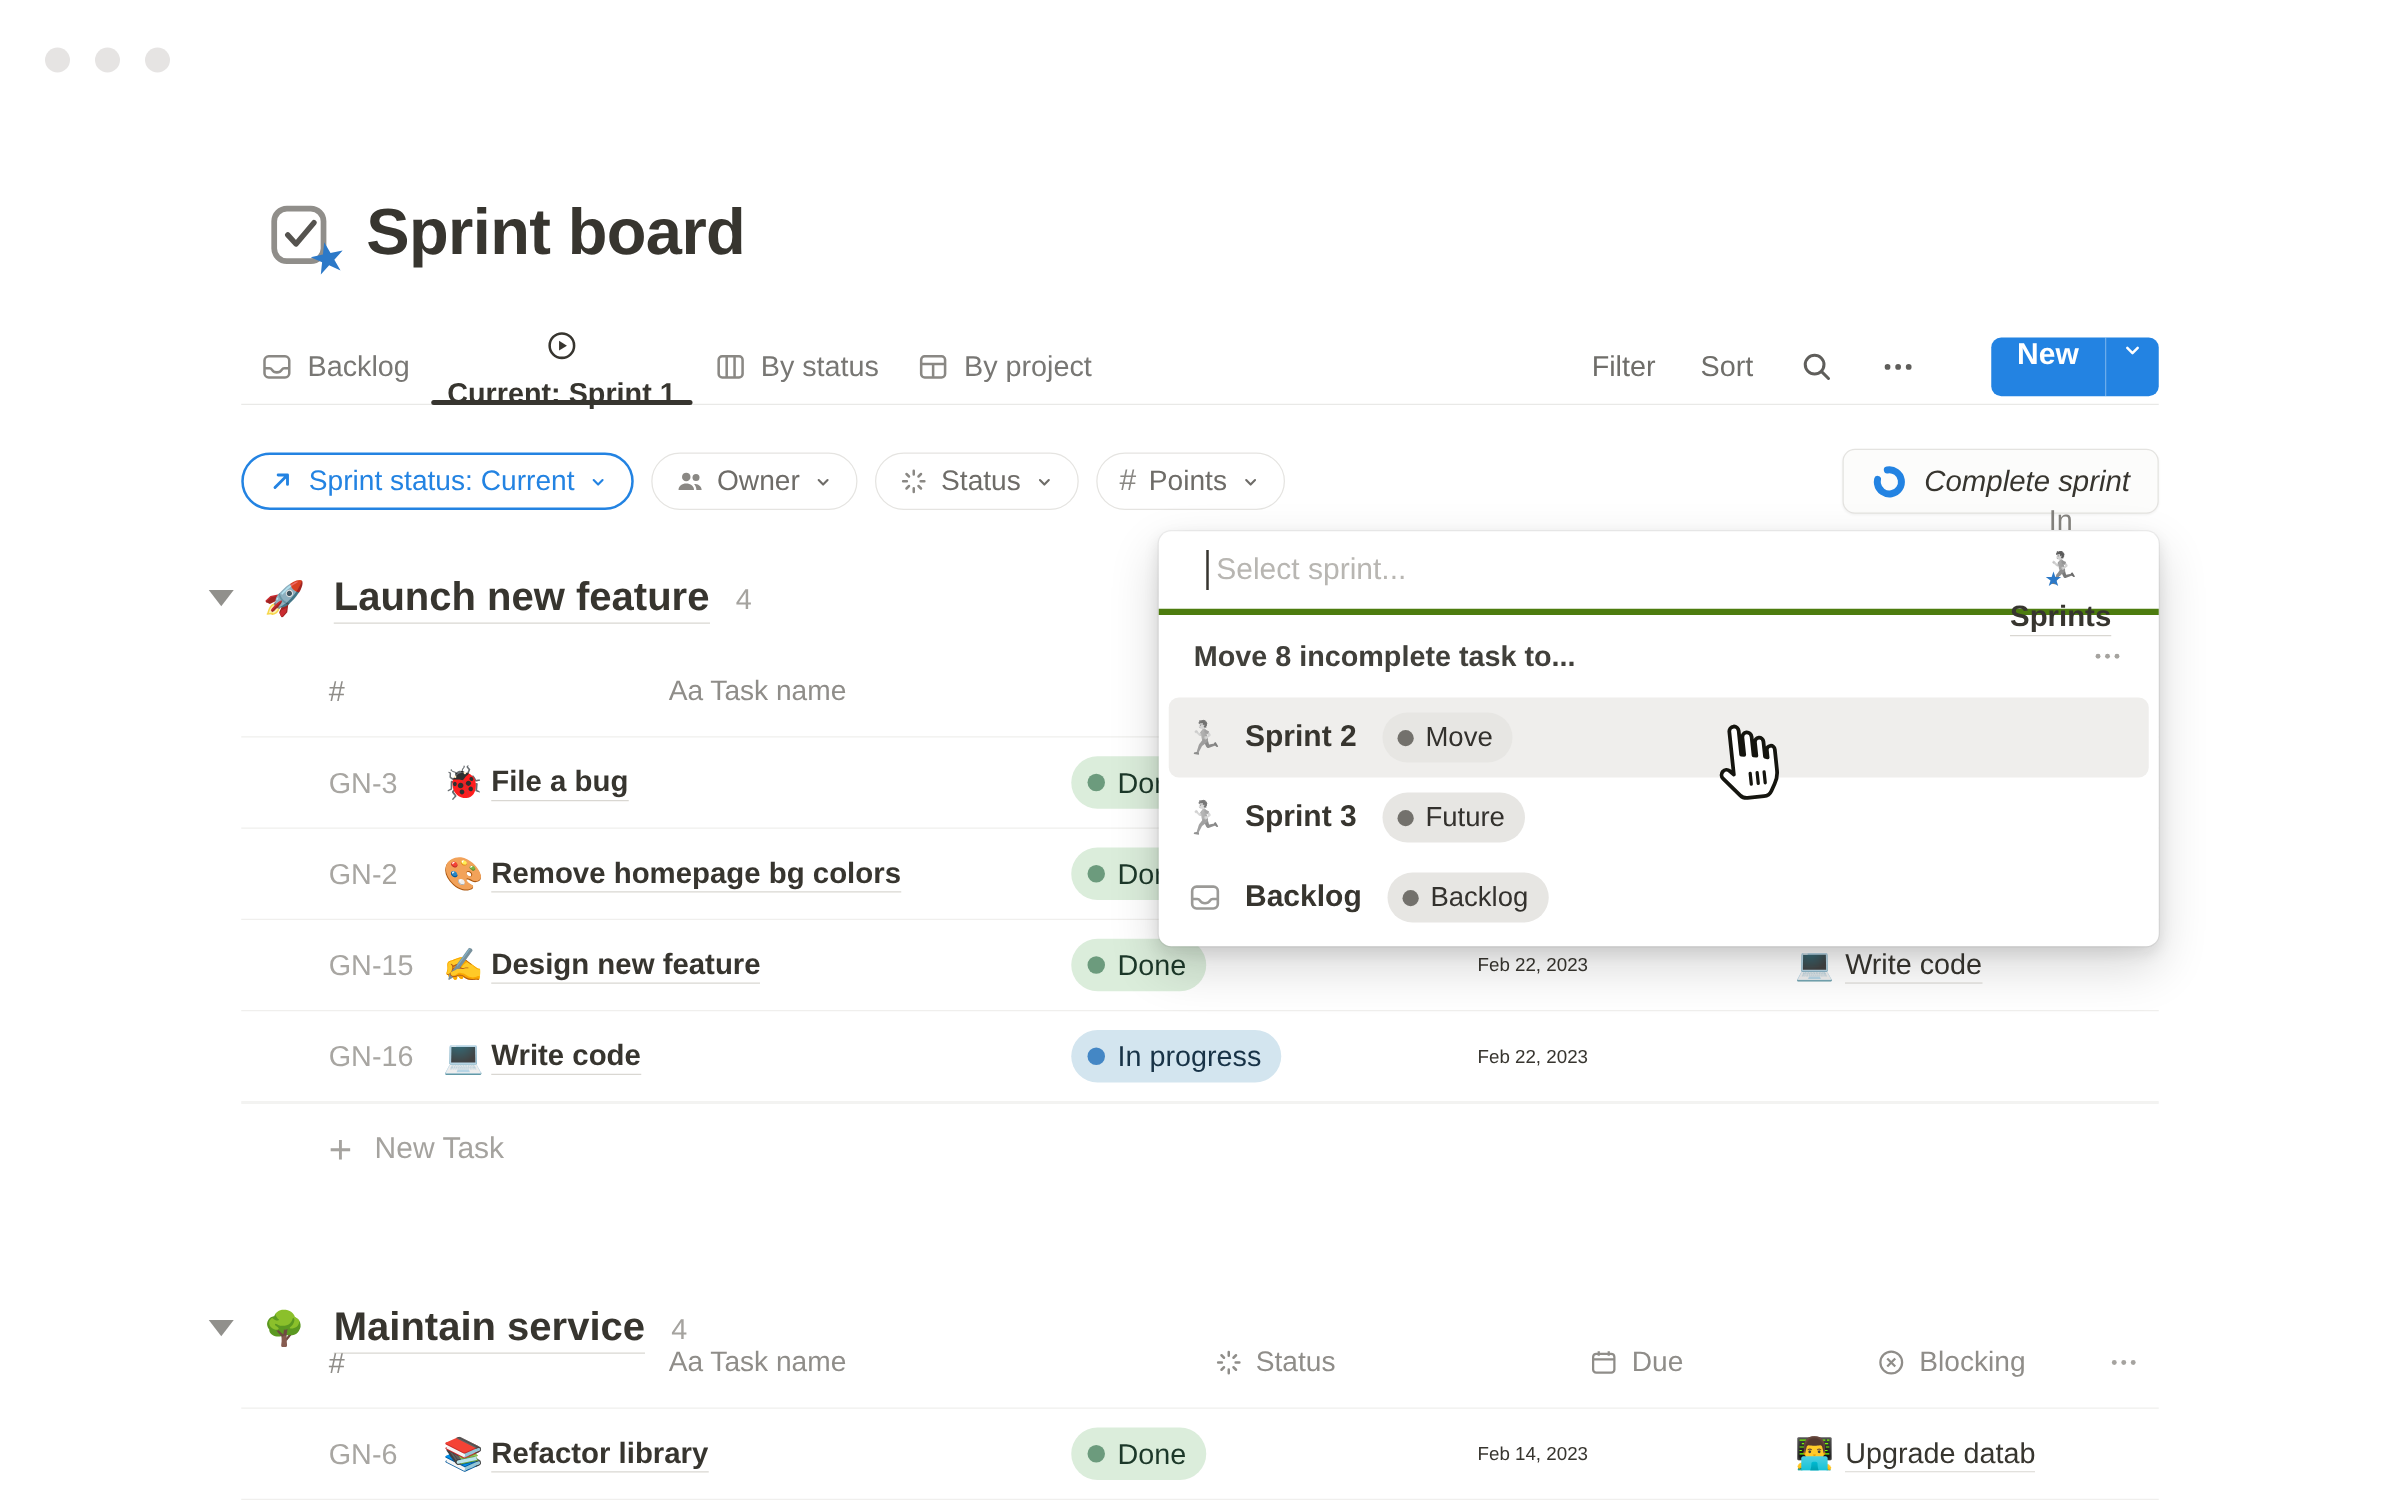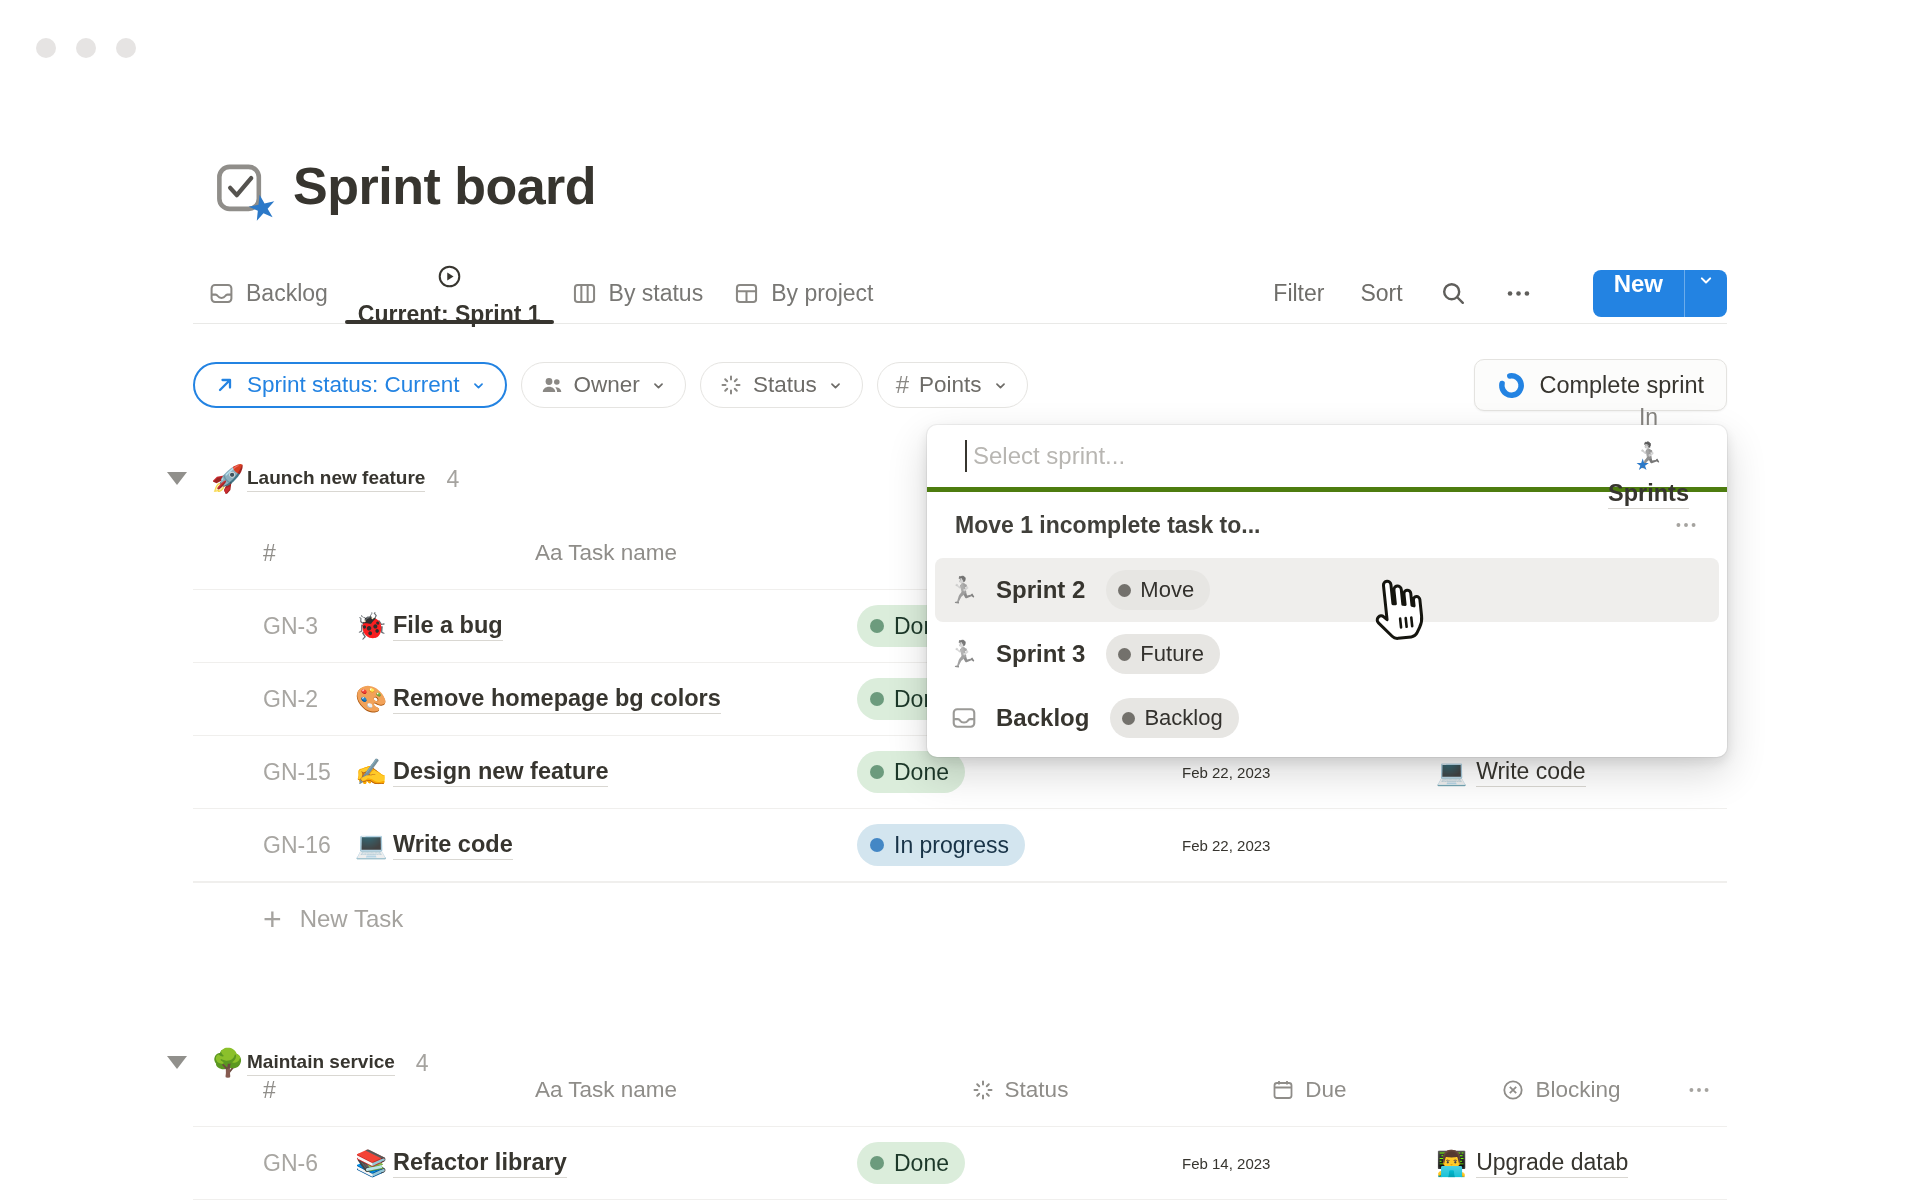--- a/index.html
+++ b/index.html
@@ -45,29 +45,29 @@
   .chip{display:flex;align-items:center;gap:10px;height:46px;padding:0 18px;border:1px solid #E5E4E1;border-radius:24px;
         font-size:22.5px;color:#6E6C68;background:#fff;cursor:pointer;box-sizing:border-box;}
   .chip .cicon{display:flex;color:#8A8884;}
   .chip svg{width:24px;height:24px;}
   .chip .chev{display:flex;color:inherit;}
   .chip .chev svg{width:17px;height:17px;}
   .chip .hash{font-size:24px;font-weight:500;color:#8A8884;line-height:1;}
   .chip.accent{color:#2383E2;border:2px solid #2383E2;font-weight:500;}
   .chip.accent .cicon{color:#2383E2;}
   .complete-btn{display:flex;align-items:center;gap:13px;height:52px;padding:0 22px;background:#FCFCFB;border:1px solid #E4E3E0;
-        border-radius:10px;font-size:23.5px;font-weight:500;color:#37352F;box-shadow:0 1px 2px rgba(15,15,15,0.05);cursor:pointer;box-sizing:border-box;}
+        border-radius:10px;font-size:23.5px;font-weight:500;color:#37352F;box-shadow:0 1px 2px rgba(15,15,15,0.05);cursor:pointer;box-sizing:border-box;font-style:italic;}
   .csicon svg{width:29px;height:29px;}
 
   
   .ghead{display:flex;align-items:center;height:48px;position:relative;}
   .ghead1{top:455px;} .ghead2{top:991px;}
   .gtoggle{position:absolute;left:-26px;top:17px;width:0;height:0;border-left:10px solid transparent;border-right:10px solid transparent;border-top:13px solid #91908C;cursor:pointer;}
   .gemoji{font-size:27px;margin-left:18px;width:36px;}
-  .gtitle{font-size:19px;font-weight:600;border-bottom:1.5px solid #D9D7D2;padding-bottom:2px;cursor:pointer;}
+  .gtitle{font-size:32px;font-weight:600;border-bottom:1.5px solid #D9D7D2;padding-bottom:2px;cursor:pointer;margin-left:20px;}
   .gcount{font-size:23px;color:#A5A39F;margin-left:21px;}
 
   
   .gtable1{top:517px;} .gtable2{top:1054px;}
   .hrow,.trow{display:grid;grid-template-columns:162px 502px 325px 254px 250px 41px;align-items:center;height:72px;}
   .trow{border-top:1px solid #F0EFED;}
   .trow.last{border-bottom:1px solid #F0EFED;}
   .hrow{color:#8F8D89;font-size:22.5px;}
   .hcol{display:flex;align-items:center;gap:10px;justify-content:center;}
   .hcol .hicon{display:flex;color:#8F8D89;}
@@ -467,21 +467,21 @@
       <div class="pscope">
         <span class="pin">In</span>
         <span class="pscope-icon">
           <span class="emoji">🏃</span>
           <span class="mini-star">★</span>
         </span>
         <span class="pscope-name">Sprints</span>
       </div>
     </div>
     <div class="phead">
-      <span class="phead-label">Move 1 incomplete task to...</span>
+      <span class="phead-label">Move 8 incomplete task to...</span>
       <span class="phead-more">
         <svg viewBox="0 0 24 24" fill="currentColor">
             <circle cx="5" cy="12" r="1.8"></circle>
             <circle cx="12" cy="12" r="1.8"></circle>
             <circle cx="19" cy="12" r="1.8"></circle>
           </svg>
       </span>
     </div>
     <div class="popts">
       <div class="popt hover">

